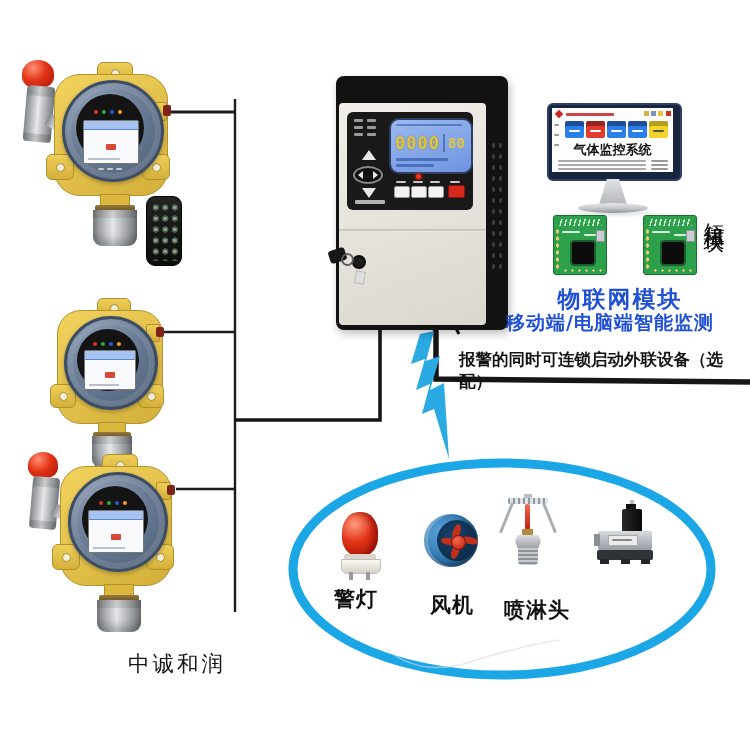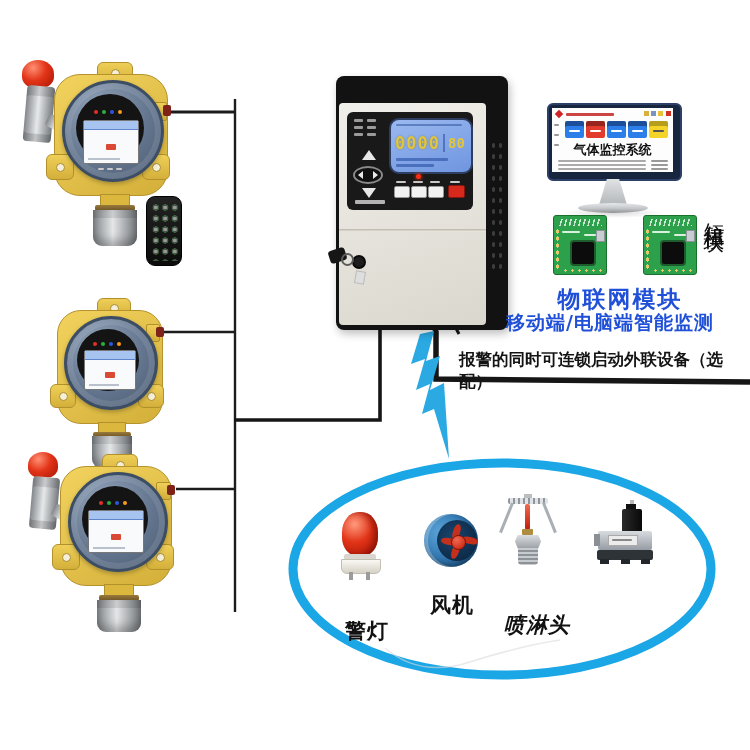--- a/index.html
+++ b/index.html
@@ -327,18 +327,19 @@
     <div class="abs" style="left:12px;top:35px;width:28px;height:9px;background:#ececec;border:1px solid #aaa;">
       <span class="dash" style="left:3px;top:3px;width:20px;height:2px;background:#888;"></span>
     </div>
     <div class="abs" style="left:-2px;top:34px;width:6px;height:12px;background:#8a9096;"></div>
     <div class="abs" style="left:1px;top:50px;width:56px;height:10px;background:#2e3338;border-radius:2px;"></div>
     <span class="abs" style="left:4px;top:59px;width:9px;height:5px;background:#23272b;"></span>
     <span class="abs" style="left:25px;top:59px;width:9px;height:5px;background:#23272b;"></span>
     <span class="abs" style="left:45px;top:59px;width:9px;height:5px;background:#23272b;"></span>
   </div>
 
-  <div class="devlabel" style="left:340px;top:585px;width:54px;margin-top:32px;">警灯</div>
+  <div class="devlabel" style="left:329px;top:585px;width:54px;">警灯</div>
   <div class="devlabel" style="left:425px;top:591px;width:54px;">风机</div>
-  <div class="devlabel" style="left:496px;top:611px;width:82px;font-style:italic;">喷淋头</div>
-
+  <div class="devlabel" style="left:496px;top:596px;width:82px;">喷淋头</div>
+
+  <div class="abs" style="left:128px;top:649px;font-size:21.5px;color:#151515;letter-spacing:3px;font-weight:500;">中诚和润</div>
 
 </div>
 
 </body></html>

